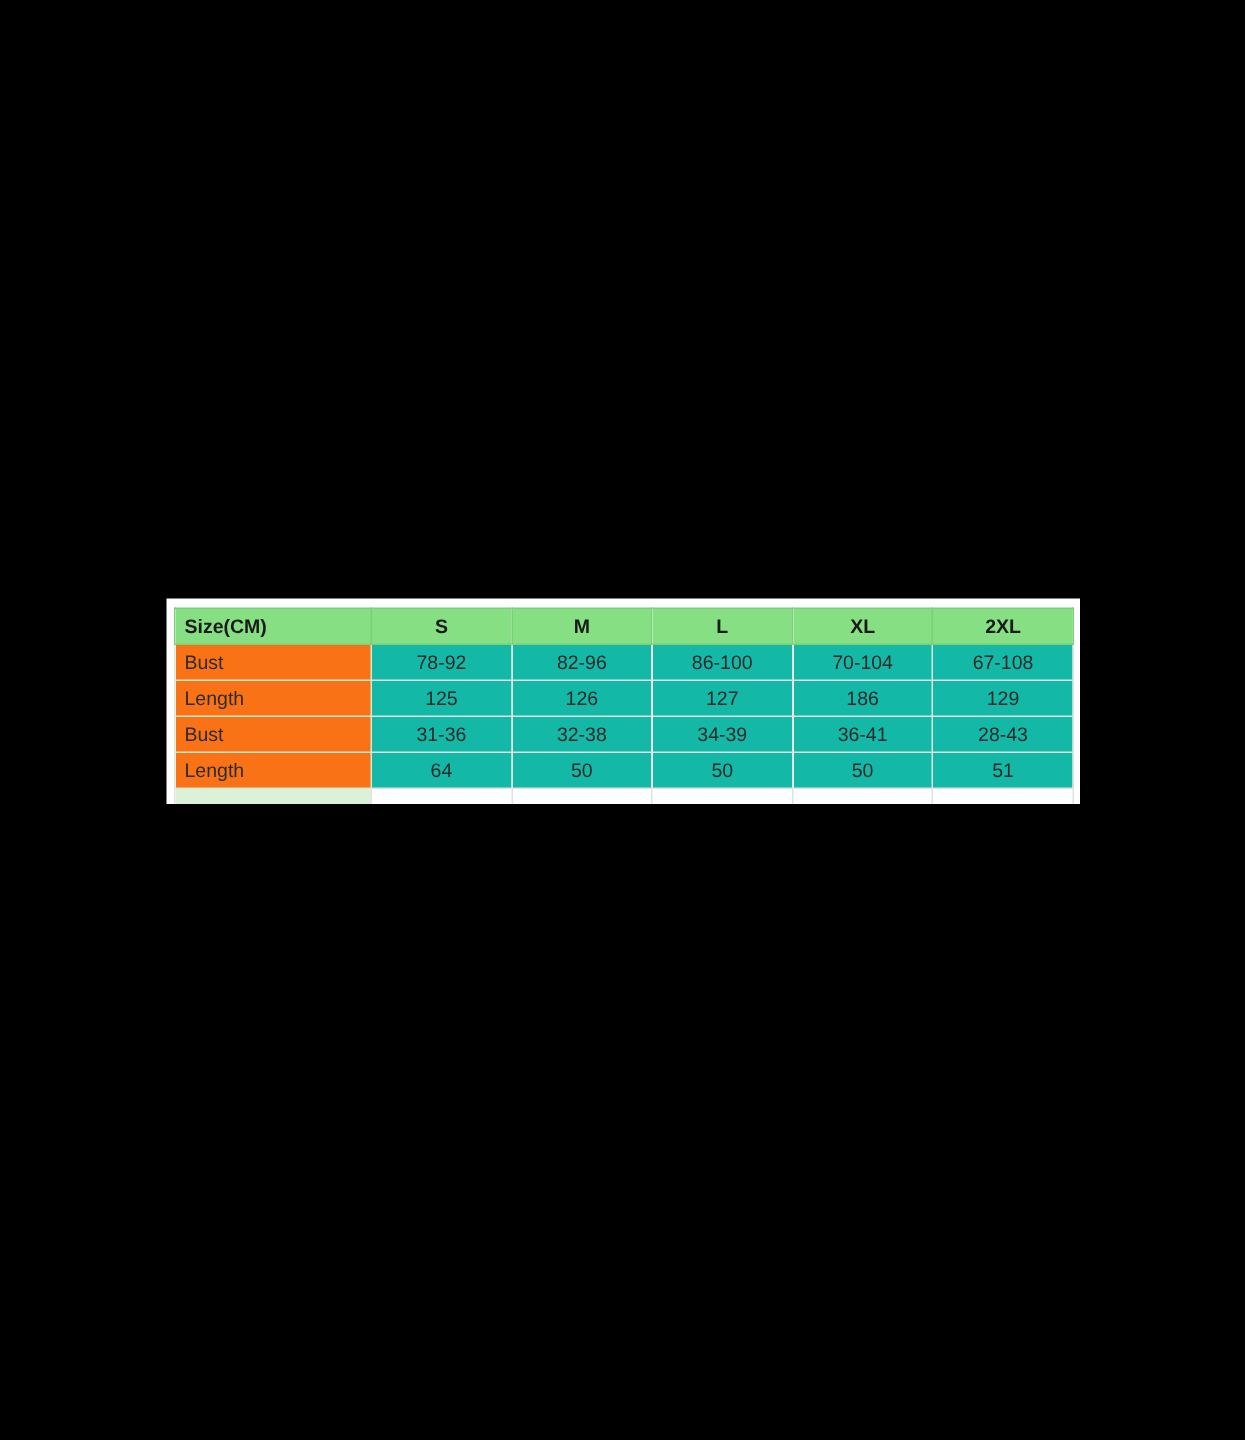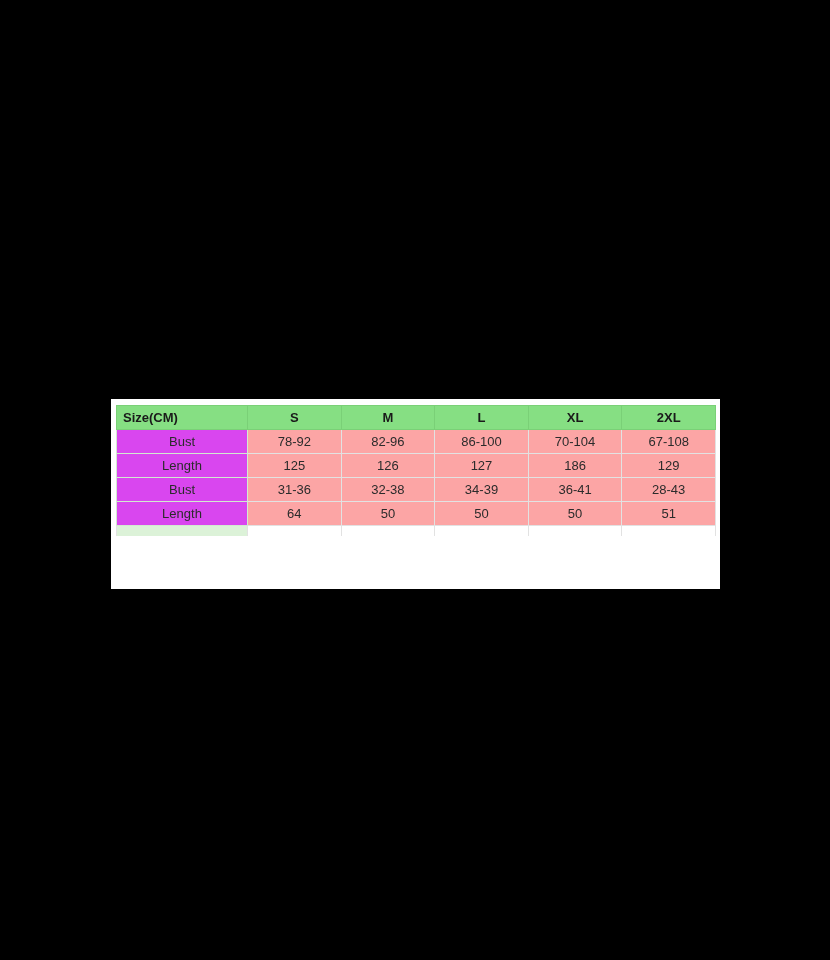--- a/index.html
+++ b/index.html
@@ -15,21 +15,21 @@
     font-family: "Liberation Sans", sans-serif;
     -webkit-font-smoothing: antialiased;
   }
 
   
   #size-chart-panel {
     position: absolute;
     left: 111px;
     top: 399px;
     width: 609px;
-    height: 190px;
+    height: 137px;
     background: #ffffff;
     box-sizing: border-box;
     padding: 6px 5px 0 5px;
     overflow: hidden;
   }
 
   table.size-table {
     width: 599px;
     border-collapse: collapse;
     table-layout: fixed;
@@ -61,27 +61,27 @@
   }
   tr.hdr td.hdr-title {
     text-align: left;
   }
   tr.hdr td.hdr-size {
     text-align: center;
   }
 
   
   tr.body-row td.row-label {
-    background: #d946ef;
-    text-align: center;
+    background: #f97316;
+    text-align: left;
     border-color: #d2ead0;
     color: #2b2b2b;
   }
   tr.body-row td.row-val {
-    background: #fca5a5;
+    background: #14b8a6;
     text-align: center;
     color: #2b2b2b;
   }
 
   
   tr.partial-row td {
     height: 10px;
     border-top: 1px solid #e2e2e2;
     border-bottom: none;
     padding: 0;

